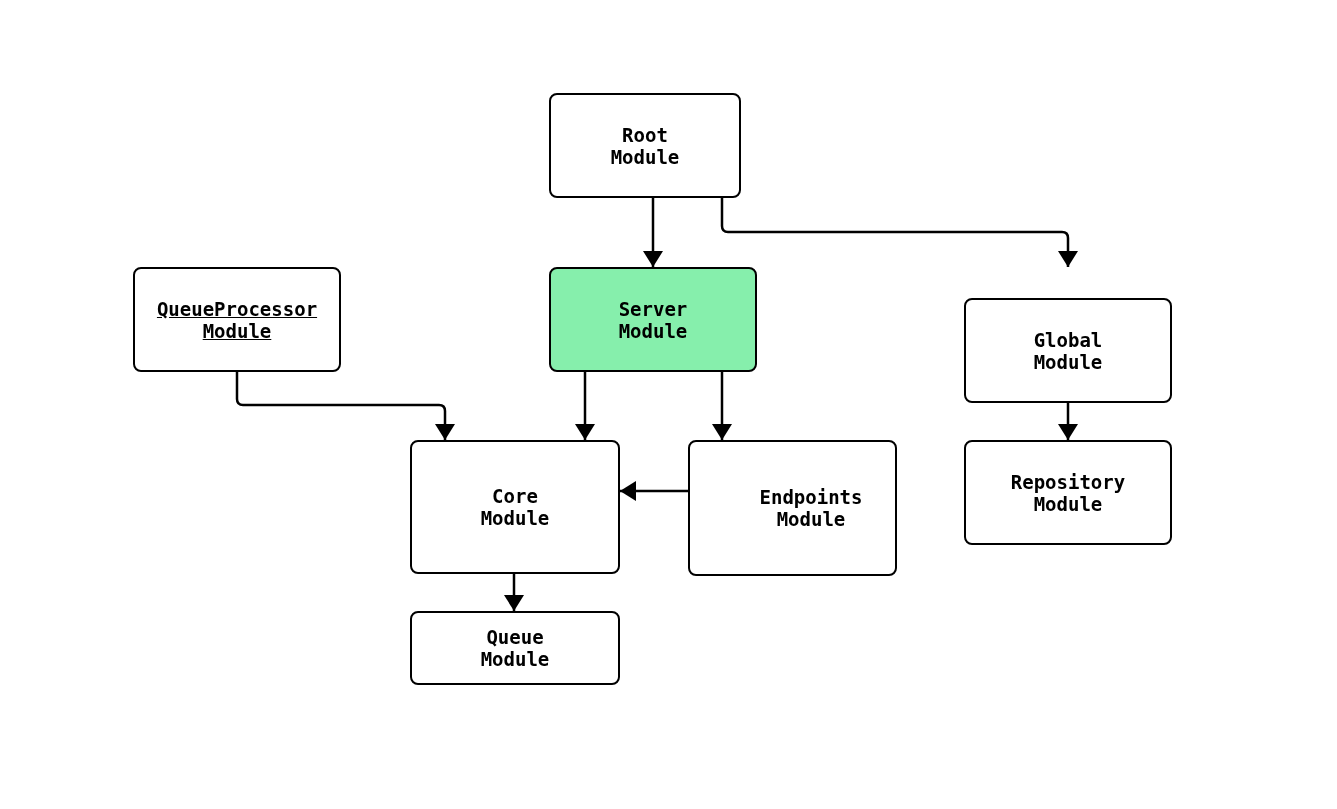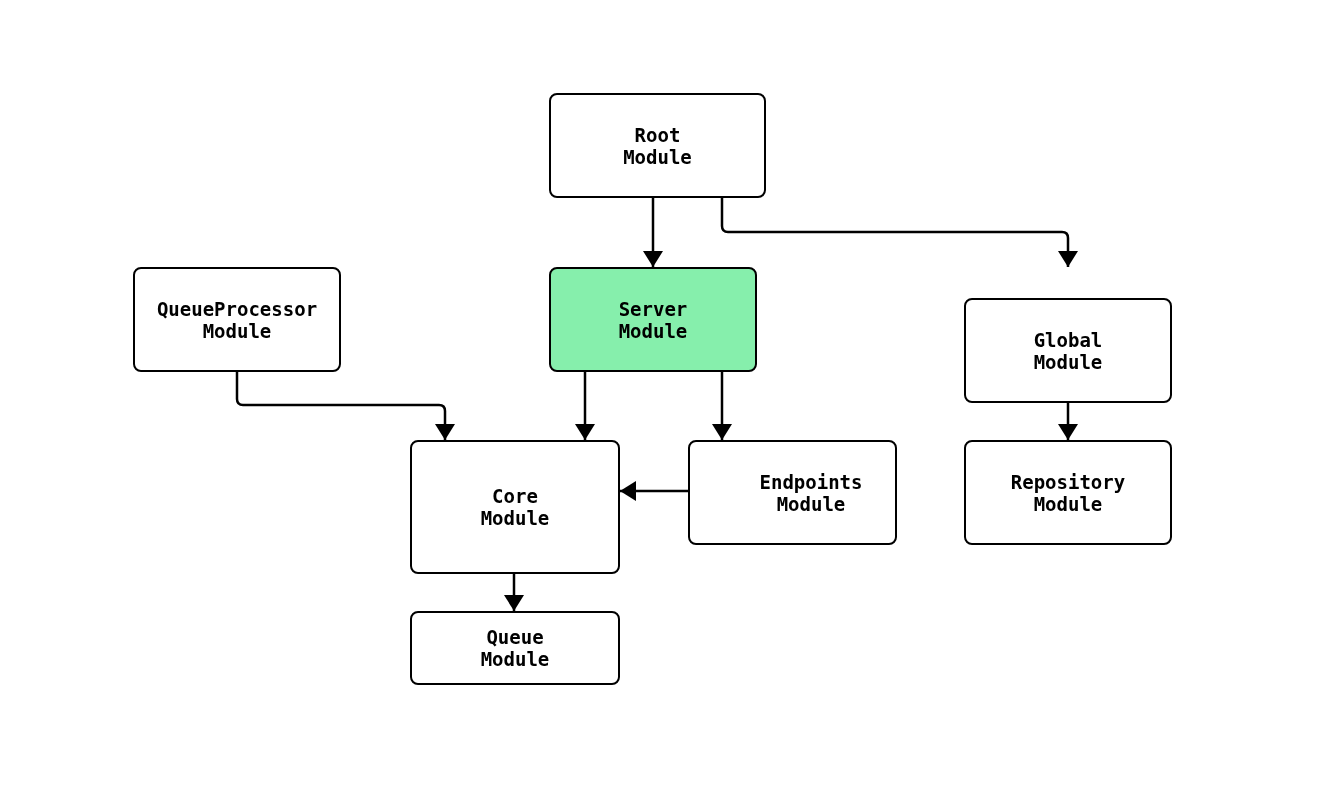--- a/index.html
+++ b/index.html
@@ -62,41 +62,41 @@
       <path d="M 722 372 L 722 440" class="edge-path" stroke="#000000" stroke-width="2.5"></path>
       <polygon points="722,440 712,424 732,424" fill="#000000"></polygon>
       <path d="M 688 491 L 620 491" class="edge-path" stroke="#000000" stroke-width="2.5"></path>
       <polygon points="620,491 636,481 636,501" fill="#000000"></polygon>
       <path d="M 1068 372 L 1068 440" class="edge-path" stroke="#000000" stroke-width="2.5"></path>
       <polygon points="1068,440 1058,424 1078,424" fill="#000000"></polygon>
       <path d="M 514 545 L 514 611" class="edge-path" stroke="#000000" stroke-width="2.5"></path>
       <polygon points="514,611 504,595 524,595" fill="#000000"></polygon>
     </svg>
   <div id="nodes">
-      <div class="node" style="left: 549px; top: 93px; width: 217px; height: 105px; border-color: rgb(0, 0, 0); background: rgb(255, 255, 255);">
+      <div class="node" style="left: 549px; top: 93px; width: 192px; height: 105px; border-color: rgb(0, 0, 0); background: rgb(255, 255, 255);">
         <span class="node-label" style="color: rgb(0, 0, 0);">Root
 Module</span>
       </div>
       <div class="node" style="left: 133px; top: 267px; width: 208px; height: 105px; border-color: rgb(0, 0, 0); background: rgb(255, 255, 255);">
-        <span class="node-label" style="color: rgb(0, 0, 0);">QueueProcessor
+        <span class="node-label" style="color: rgb(0, 0, 0); text-decoration: underline;">QueueProcessor
 Module</span>
       </div>
       <div class="node" style="left: 549px; top: 267px; width: 208px; height: 105px; border-color: rgb(0, 0, 0); background: #86efac;">
         <span class="node-label" style="color: rgb(0, 0, 0);">Server
 Module</span>
       </div>
       <div class="node" style="left: 964px; top: 267px; width: 208px; height: 105px; border-color: rgb(0, 0, 0); background: rgb(255, 255, 255); margin-top: 31px;">
         <span class="node-label" style="color: rgb(0, 0, 0);">Global
 Module</span>
       </div>
       <div class="node" style="left: 410px; top: 440px; width: 210px; height: 134px; border-color: rgb(0, 0, 0); background: rgb(255, 255, 255);">
         <span class="node-label" style="color: rgb(0, 0, 0);">Core
 Module</span>
       </div>
-      <div class="node" style="left: 688px; top: 440px; width: 209px; height: 105px; border-color: rgb(0, 0, 0); background: rgb(255, 255, 255); padding-left: 37px;">
+      <div class="node" style="left: 688px; top: 440px; width: 209px; height: 136px; border-color: rgb(0, 0, 0); background: rgb(255, 255, 255); padding-left: 37px;">
         <span class="node-label" style="color: rgb(0, 0, 0);">Endpoints
 Module</span>
       </div>
       <div class="node" style="left: 964px; top: 440px; width: 208px; height: 105px; border-color: rgb(0, 0, 0); background: rgb(255, 255, 255);">
         <span class="node-label" style="color: rgb(0, 0, 0);">Repository
 Module</span>
       </div>
       <div class="node" style="left: 410px; top: 611px; width: 210px; height: 74px; border-color: rgb(0, 0, 0); background: rgb(255, 255, 255);">
         <span class="node-label" style="color: rgb(0, 0, 0);">Queue
 Module</span>

